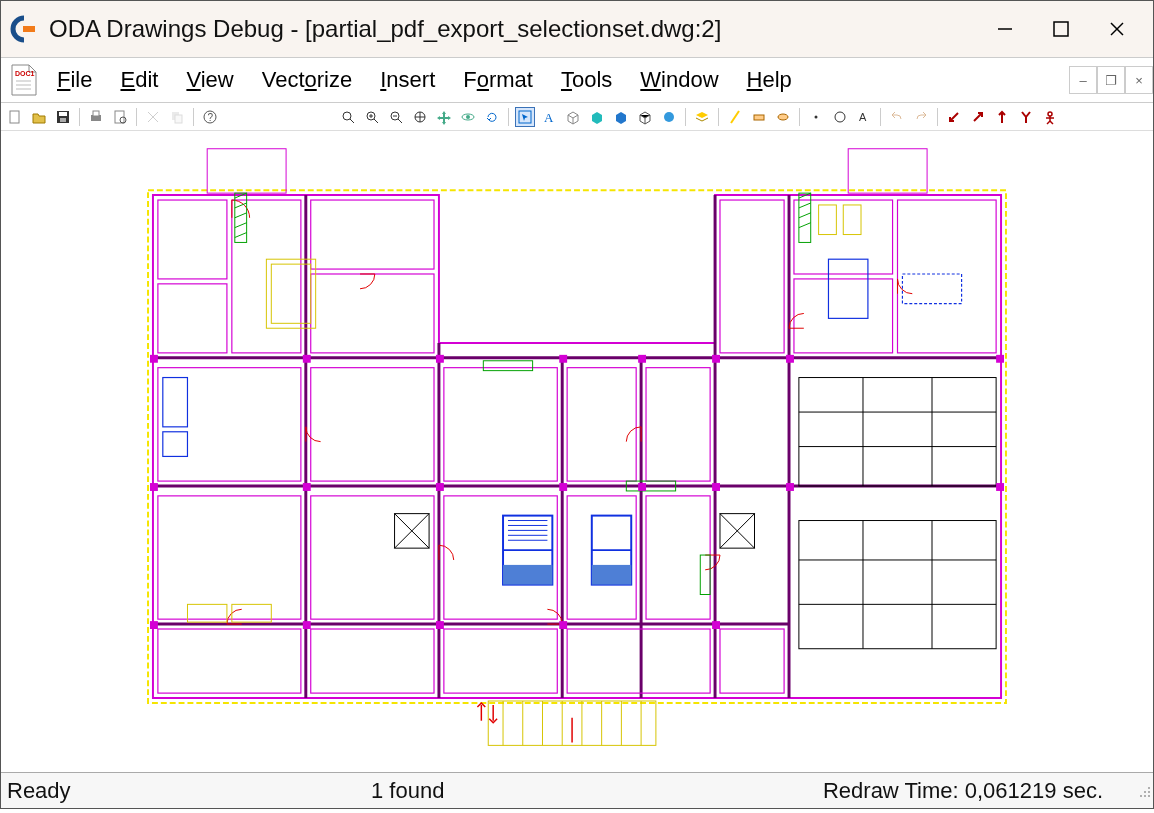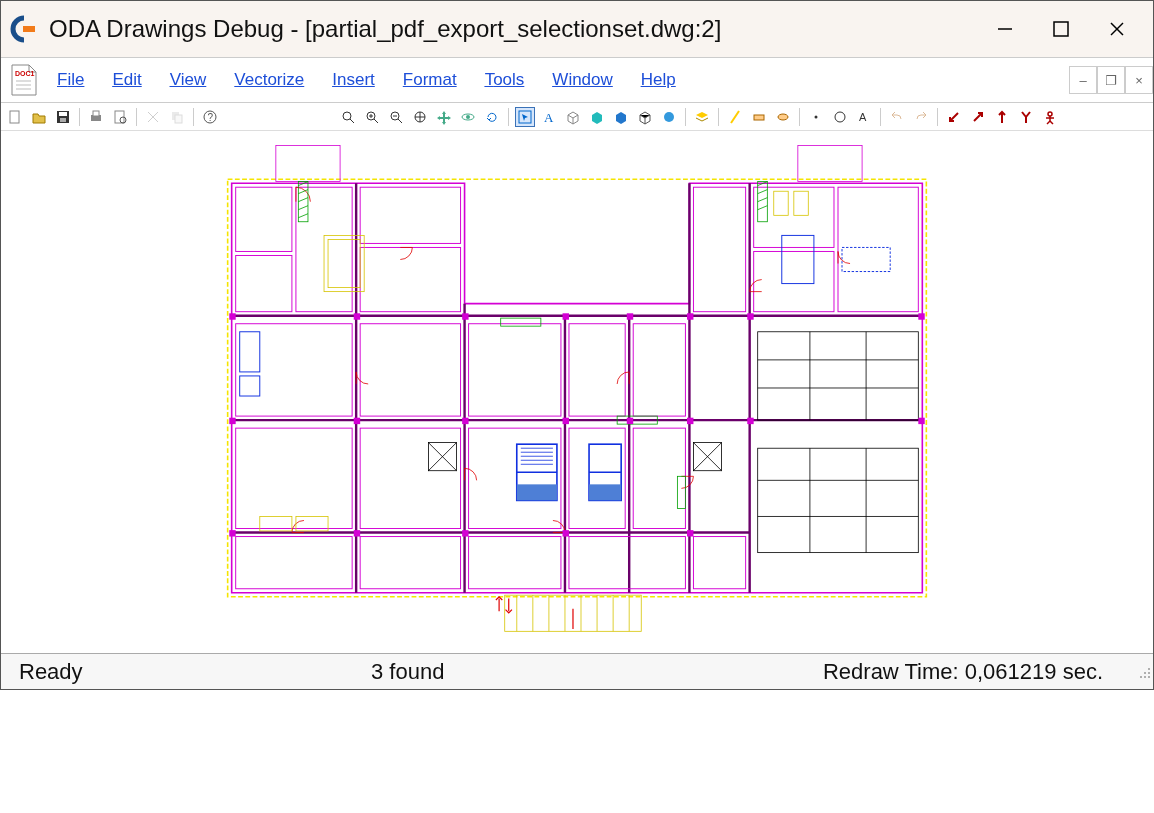--- a/index.html
+++ b/index.html
@@ -1,49 +1,49 @@
 <!DOCTYPE html>
 <html><head>
 <meta charset="utf-8">
 <style>
   * { box-sizing: border-box; margin: 0; padding: 0; }
   html, body { width: 1154px; height: 813px; font-family: "Segoe UI", Arial, sans-serif; background: #fff; overflow: hidden; }
-  .window { width: 1154px; height: 690px; border: 1px solid #555; background: #fff; display: flex; flex-direction: column; }
+  .window { width: 1154px; height: 809px; border: 1px solid #555; background: #fff; display: flex; flex-direction: column; }
   
   
   .titlebar { height: 56px; background: #f9f4f0; display: flex; align-items: center; padding: 0 8px; }
   .titlebar .app-icon { width: 30px; height: 30px; margin-right: 10px; display:flex; align-items:center; justify-content:center;}
   .titlebar .title-text { font-size: 24px; flex: 0 0 auto; color: #111; }
   .titlebar .spacer { flex: 1; }
   .win-btn { width: 56px; height: 40px; display:flex; align-items:center; justify-content:center; cursor:default;}
   .win-btn svg { stroke: #000; stroke-width: 1.5; fill:none; }
   
   
   .menubar { height: 46px; border-top: 1px solid #ccc; border-bottom: 1px solid #ccc; display:flex; align-items:center; padding-left: 6px; background:#fff; }
   .doc-icon { width: 34px; height: 34px; margin-right: 16px; display:flex; align-items:center; justify-content:center;}
   .menu-list { display:flex; gap: 28px; align-items:center; }
-  .menu-item { font-size: 17px; color:#1d4ed8; cursor:default;text-decoration:underline; }
+  .menu-item { font-size: 22px; color:#000000; cursor:default; }
   .menu-item .ul { text-decoration: underline; }
   .mdi-controls { margin-left:auto; display:flex; gap:0; }
   .mdi-btn { width:28px; height:28px; border:1px solid #ccc; display:flex; align-items:center; justify-content:center; font-size:13px; color:#666; cursor:default;}
   
   
   .toolbar { height: 28px; background:#fff; border-bottom:1px solid #ddd; display:flex; align-items:center; padding: 0 4px; gap:4px;}
   .tb-btn { width:20px; height:20px; display:flex; align-items:center; justify-content:center; cursor:default; border:1px solid transparent;}
   .tb-btn.sel { border:1px solid #3a72b8; background:#d6e6fb;}
   .tb-sep { width:1px; height:18px; background:#ccc; margin:0 2px;}
   .tb-gap { width: 110px; }
   
   
   .canvas-wrap { flex:1; position:relative; background:#fff; overflow:hidden;}
   .canvas-wrap svg { position:absolute; inset:0; }
   
   
   .statusbar { height: 36px; border-top: 1px solid #aaa; background:#f7f7f7; display:flex; align-items:center; font-size:22px; color:#111; }
-  .status-left { width: 340px; padding-left:18px; text-align:left; }
+  .status-left { width: 340px; padding-left:6px; text-align:left; }
   .status-mid { flex:0 0 auto; width:320px; text-align:left; padding-left:30px;}
   .status-spacer { flex:1; }
   .status-right { padding-right: 30px; text-align:center; }
   .grip { width:20px; display:flex; align-items:flex-end; justify-content:flex-end; padding:2px;}
 </style>
 </head>
 <body>
 
 <div class="window">
 
@@ -505,21 +505,21 @@
         <line x1="478" y1="582" x2="478" y2="598"></line>
           <path d="M474 584 l4-4 4 4" fill="none"></path>
         <line x1="490" y1="582" x2="490" y2="598"></line>
           <path d="M486 596 l4 4 4-4" fill="none"></path>
       </g>
     </svg>
   </div>
 
   <div class="statusbar">
     <div class="status-left">Ready</div>
-    <div class="status-mid">3 found</div>
+    <div class="status-mid">1 found</div>
     <div class="status-spacer"></div>
     <div class="status-right">Redraw Time: 0,061219 sec.</div>
     <div class="grip">
       <svg width="14" height="14">
           <g fill="#999">
             <circle cx="12" cy="4" r="1"></circle>
             <circle cx="8" cy="8" r="1"></circle>
             <circle cx="12" cy="8" r="1"></circle>
             <circle cx="4" cy="12" r="1"></circle>
             <circle cx="8" cy="12" r="1"></circle>

